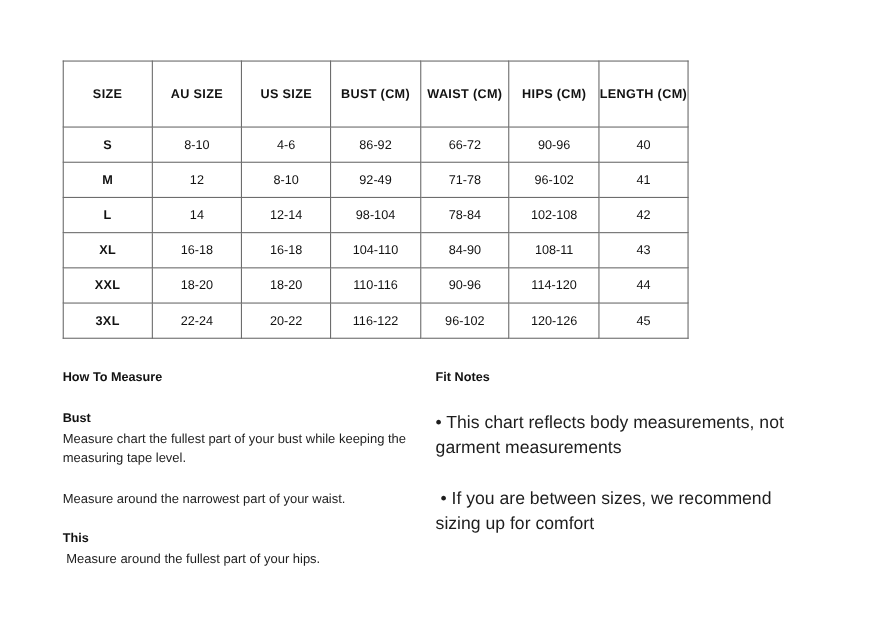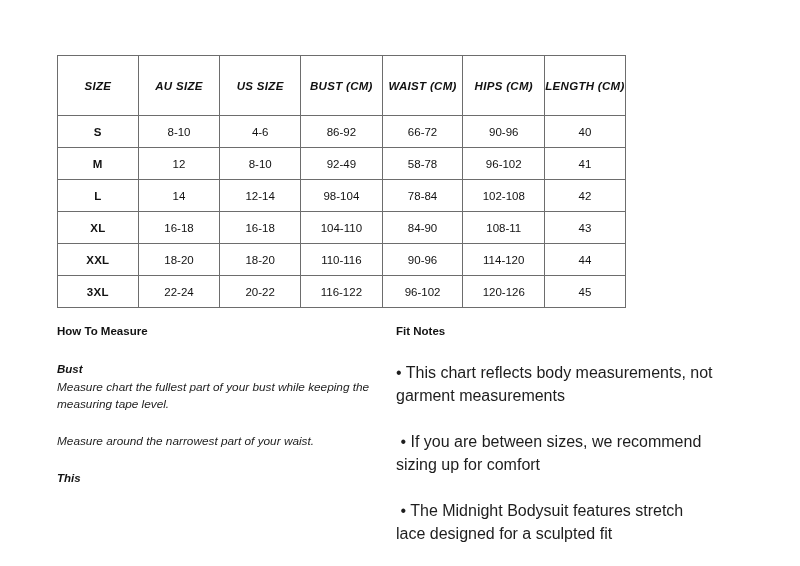--- a/index.html
+++ b/index.html
@@ -34,21 +34,20 @@
     text-align: center;
     vertical-align: middle;
     color: #121212;
     padding: 0;
   }
   table.size-table th {
     height: 59px;
     font-size: 11.5px;
     font-weight: bold;
     letter-spacing: 0.3px;
-    font-style: italic;
   }
   table.size-table td {
     height: 31px;
     font-size: 11.5px;
     font-weight: normal;
   }
   table.size-table td.size-col {
     font-weight: bold;
     letter-spacing: 0.3px;
   }
@@ -59,21 +58,21 @@
   col.c3 { width: 73px; }
   col.c4 { width: 72px; }
   col.c5 { width: 73px; }
   col.c6 { width: 72px; }
   col.c7 { width: 93px; }
 
   
   #notes {
     position: absolute;
     left: 0;
-    top: 324px;
+    top: 336px;
     width: 800px;
     height: 230px;
   }
   .notes-col {
     position: absolute;
     top: 0;
   }
   #how-to-measure-col {
     left: 57px;
     width: 320px;
@@ -84,21 +83,20 @@
   }
   .col-heading {
     font-size: 11.5px;
     font-weight: bold;
     color: #121212;
     margin: 0 0 21px 0;
     line-height: 1.35;
   }
   .measure-block {
     margin: 0 0 20px 0;
-    font-style: italic;
   }
   .measure-term {
     font-size: 11.5px;
     font-weight: bold;
     color: #121212;
     margin: 0 0 2px 0;
     line-height: 1.4;
   }
   .measure-desc {
     font-size: 11.8px;
@@ -152,21 +150,21 @@
         <td>86-92</td>
         <td>66-72</td>
         <td>90-96</td>
         <td>40</td>
       </tr>
       <tr>
         <td class="size-col">M</td>
         <td>12</td>
         <td>8-10</td>
         <td>92-49</td>
-        <td>58-78</td>
+        <td>71-78</td>
         <td>96-102</td>
         <td>41</td>
       </tr>
       <tr>
         <td class="size-col">L</td>
         <td>14</td>
         <td>12-14</td>
         <td>98-104</td>
         <td>78-84</td>
         <td>102-108</td>
@@ -212,23 +210,23 @@
       <div class="measure-term">Bust</div>
       <div class="measure-desc">Measure chart the fullest part of your bust while keeping the measuring tape level.</div>
     </div>
 
     <div class="measure-block">
       <div class="measure-desc">Measure around the narrowest part of your waist.</div>
     </div>
 
     <div class="measure-block">
       <div class="measure-term">This</div>
+      <div class="measure-desc"> Measure around the fullest part of your hips.</div>
     </div>
   </div>
 
   <div class="notes-col" id="fit-notes-col">
     <div class="col-heading">Fit Notes</div>
     <div class="fit-note">• This chart reflects body measurements, not garment measurements</div>
     <div class="fit-note"> • If you are between sizes, we recommend sizing up for comfort</div>
-    <div class="fit-note"> • The Midnight Bodysuit features stretch lace designed for a sculpted fit</div>
   </div>
 
 </div>
 
 </body></html>

